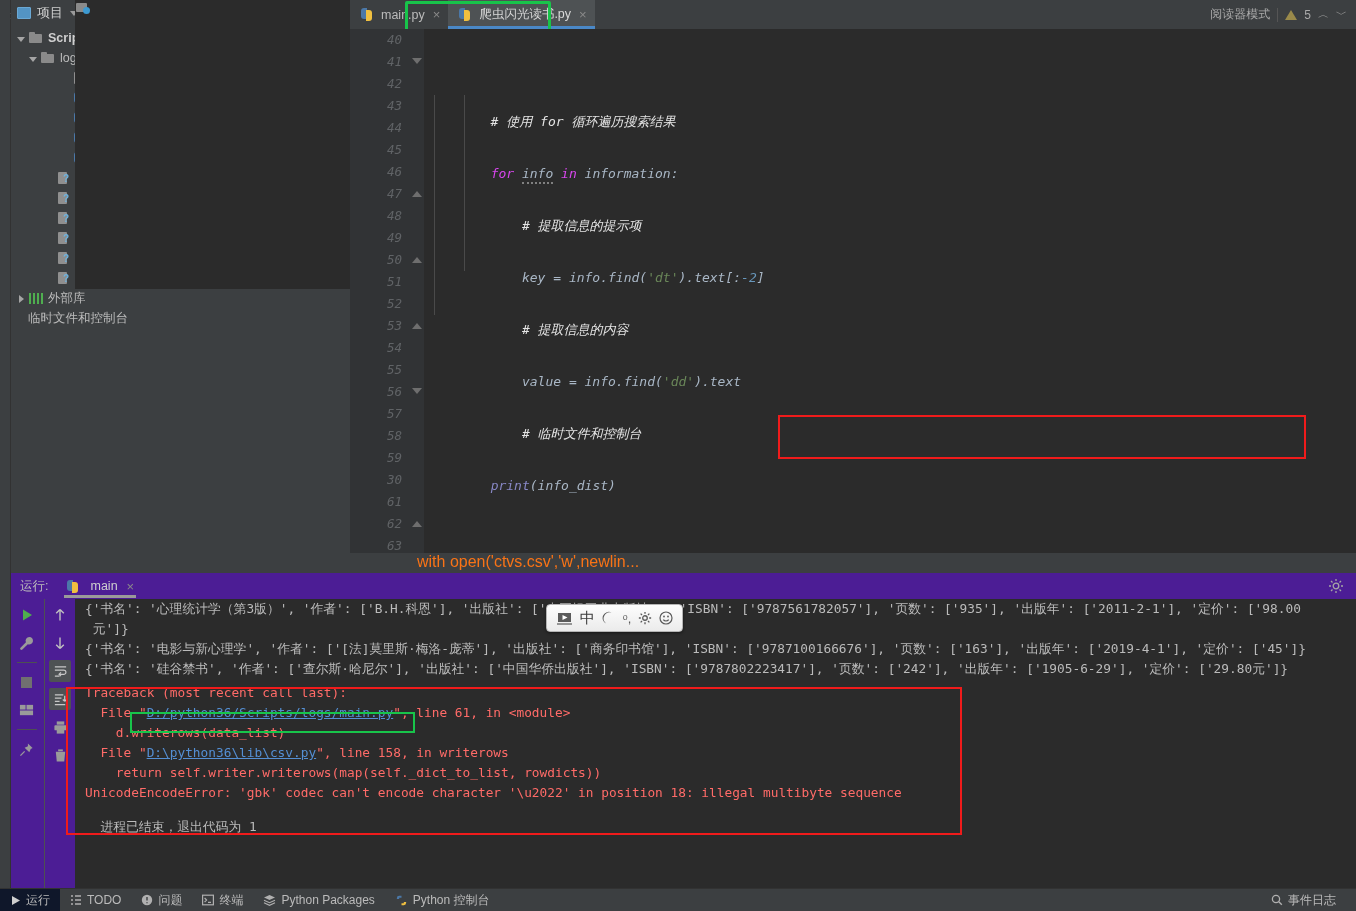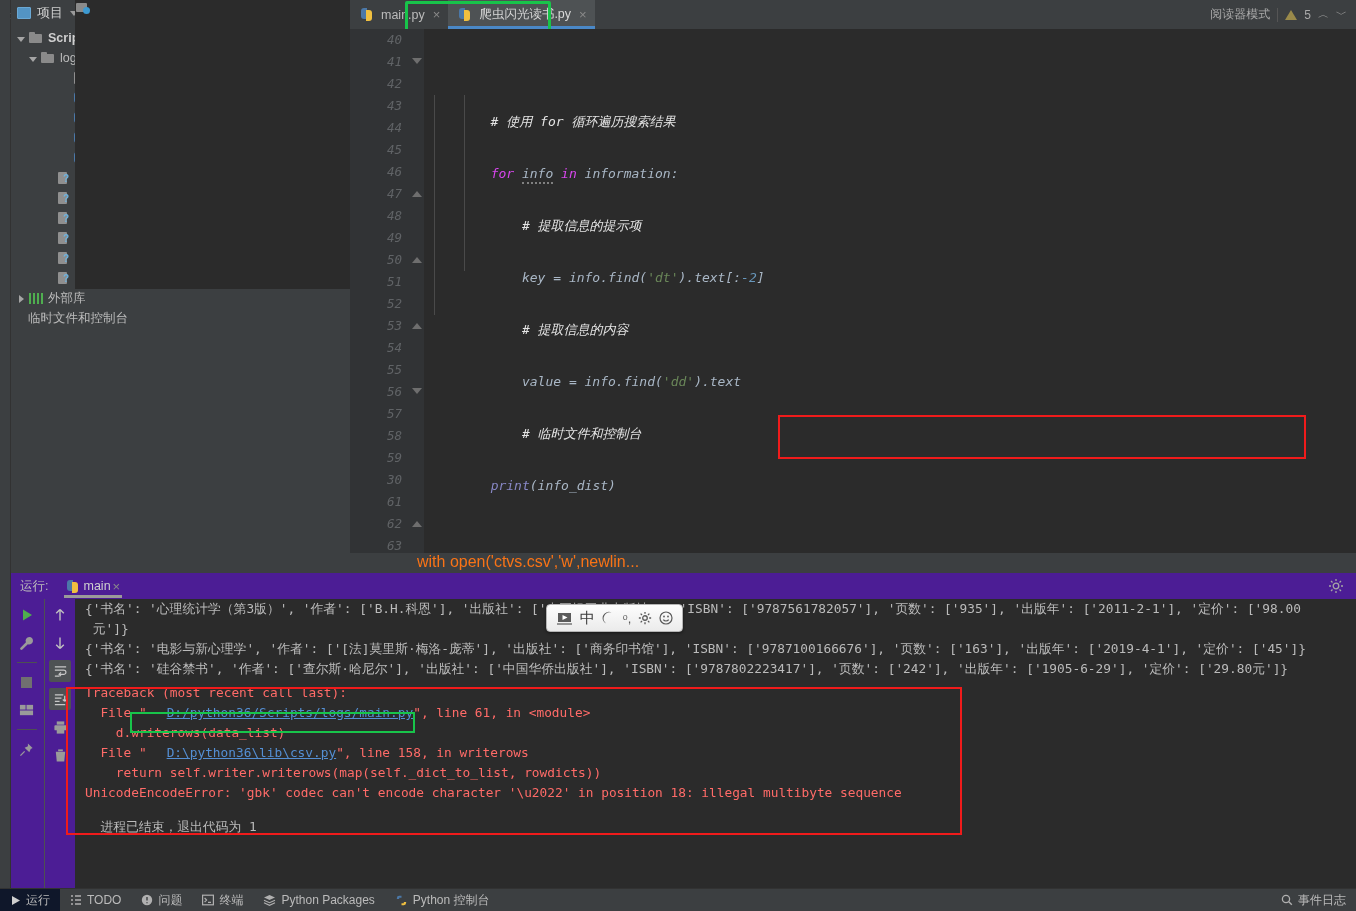--- a/index.html
+++ b/index.html
@@ -208,21 +208,21 @@
   .run-panel {
     position: absolute; left: 11px; top: 573px; width: 1345px; height: 315px;
     background: #4c1d95;
   }
   .run-header {
     height: 26px; display: flex; align-items: center; padding-left: 9px;
     font-size: 12.5px; color: #bbbbbb; position: relative;
   }
   .run-label { margin-right: 12px; color: #bbbbbb; }
   .run-tab {
-    display: flex; align-items: center; gap: 2px; padding: 0 6px; height: 26px;
+    display: flex; align-items: center; gap: 9px; padding: 0 6px; height: 26px;
     position: relative; color: #cfcfcf;
   }
   .run-tab::after {
     content: ''; position: absolute; left: 4px; right: 4px; bottom: 1px; height: 3px;
     background: #9a9a9a;
   }
   .run-tab .tabpy { width: 15px; height: 15px; position: relative; }
   .run-tab .tabpy::before {
     content: ''; position: absolute; left: 1px; top: 1px; width: 6px; height: 11px;
     background: #4b78a8; border-radius: 3px 0 0 3px;
@@ -245,21 +245,21 @@
   .rsep { width: 20px; height: 1px; background: #4d5052; margin: 2px 0; }
 
   .console {
     position: absolute; left: 64px; top: 0; width: 1281px; height: 289px;
     background: #2b2b2b; overflow: hidden;
     font-family: "DejaVu Sans Mono", monospace; font-size: 12.8px;
     line-height: 20px; white-space: pre; color: #a9b7c6;
   }
   .console .o { padding-left: 10px; color: #bbbbbb; }
   .console .err { padding-left: 10px; color: #ff6b68; }
-  .console .link { color: #548fd4; text-decoration: underline; margin-left: 20px; }
+  .console .link { color: #548fd4; text-decoration: underline; }
   .redbox-console {
     position: absolute; left: 66px; top: 687px; width: 896px; height: 148px;
     border: 2px solid #f01b1b; pointer-events: none;
   }
   .greenbox-link {
     position: absolute; left: 130px; top: 712px; width: 285px; height: 21px;
     border: 2px solid #18c44a; pointer-events: none;
   }
 
   
@@ -274,21 +274,21 @@
   
   .statusbar {
     position: absolute; left: 0; top: 888px; width: 1356px; height: 23px;
     background: #3c3f41; display: flex; align-items: center;
     font-size: 12px; color: #bbbbbb; border-top: 1px solid #323232;
   }
   .sb-item {
     display: flex; align-items: center; gap: 5px; height: 23px; padding: 0 10px;
   }
   .sb-item.active { background: #0f172a; }
-  .sb-right { margin-left: auto; display: flex; align-items: flex-end; }
+  .sb-right { margin-left: auto; display: flex; align-items: flex-end; padding-right: 10px; }
 </style>
 </head>
 <body>
 
 <div class="app">
 
   <div class="left-strip">
     <div class="vtext">项目</div>
   </div>
 

